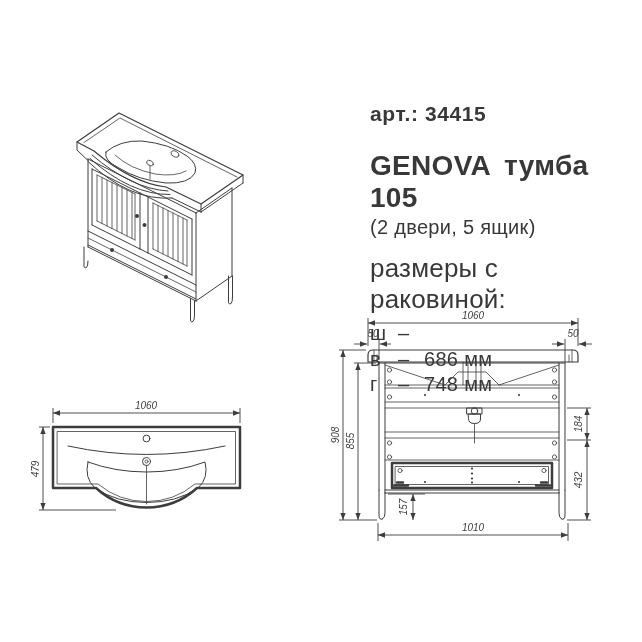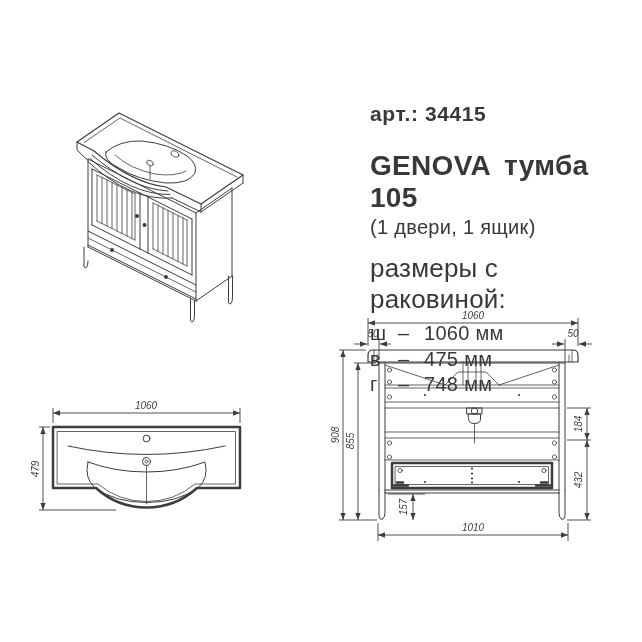--- a/index.html
+++ b/index.html
@@ -76,31 +76,30 @@
     <g>
       <path class="ln" d="M44,152 L44,169 Q43.5,174 46.5,172.5 Q48,171 48,166"></path>
       <path class="ln" d="M150.5,203.5 L150.5,223 Q150,228 153,226.5 Q154.5,225 154.5,220 L154.5,206"></path>
       <path class="ln" d="M188.5,181 L188.5,205 Q188,210 191,208.5 Q192.5,207 192.5,202 L192.5,181"></path>
     </g>
   </svg>
 
   <div class="abs info">
     <p class="article">арт.: 34415</p>
     <p class="title">GENOVA тумба 105</p>
-    <p class="subtitle">(1 двери, 1 ящик)</p>
+    <p class="subtitle">(2 двери, 5 ящик)</p>
     <p class="sizes-heading">размеры с раковиной:</p>
     <div class="size-row">
       <span class="size-key">ш</span>
       <span class="size-dash">–</span>
-      <span class="size-value">1060 мм</span>
     </div>
     <div class="size-row">
       <span class="size-key">в</span>
       <span class="size-dash">–</span>
-      <span class="size-value">475 мм</span>
+      <span class="size-value">686 мм</span>
     </div>
     <div class="size-row">
       <span class="size-key">г</span>
       <span class="size-dash">–</span>
       <span class="size-value">748 мм</span>
     </div>
   </div>
 
   <svg class="abs" style="left:28px;top:400px;" width="222" height="125" viewBox="0 0 222 125">
     <defs>

